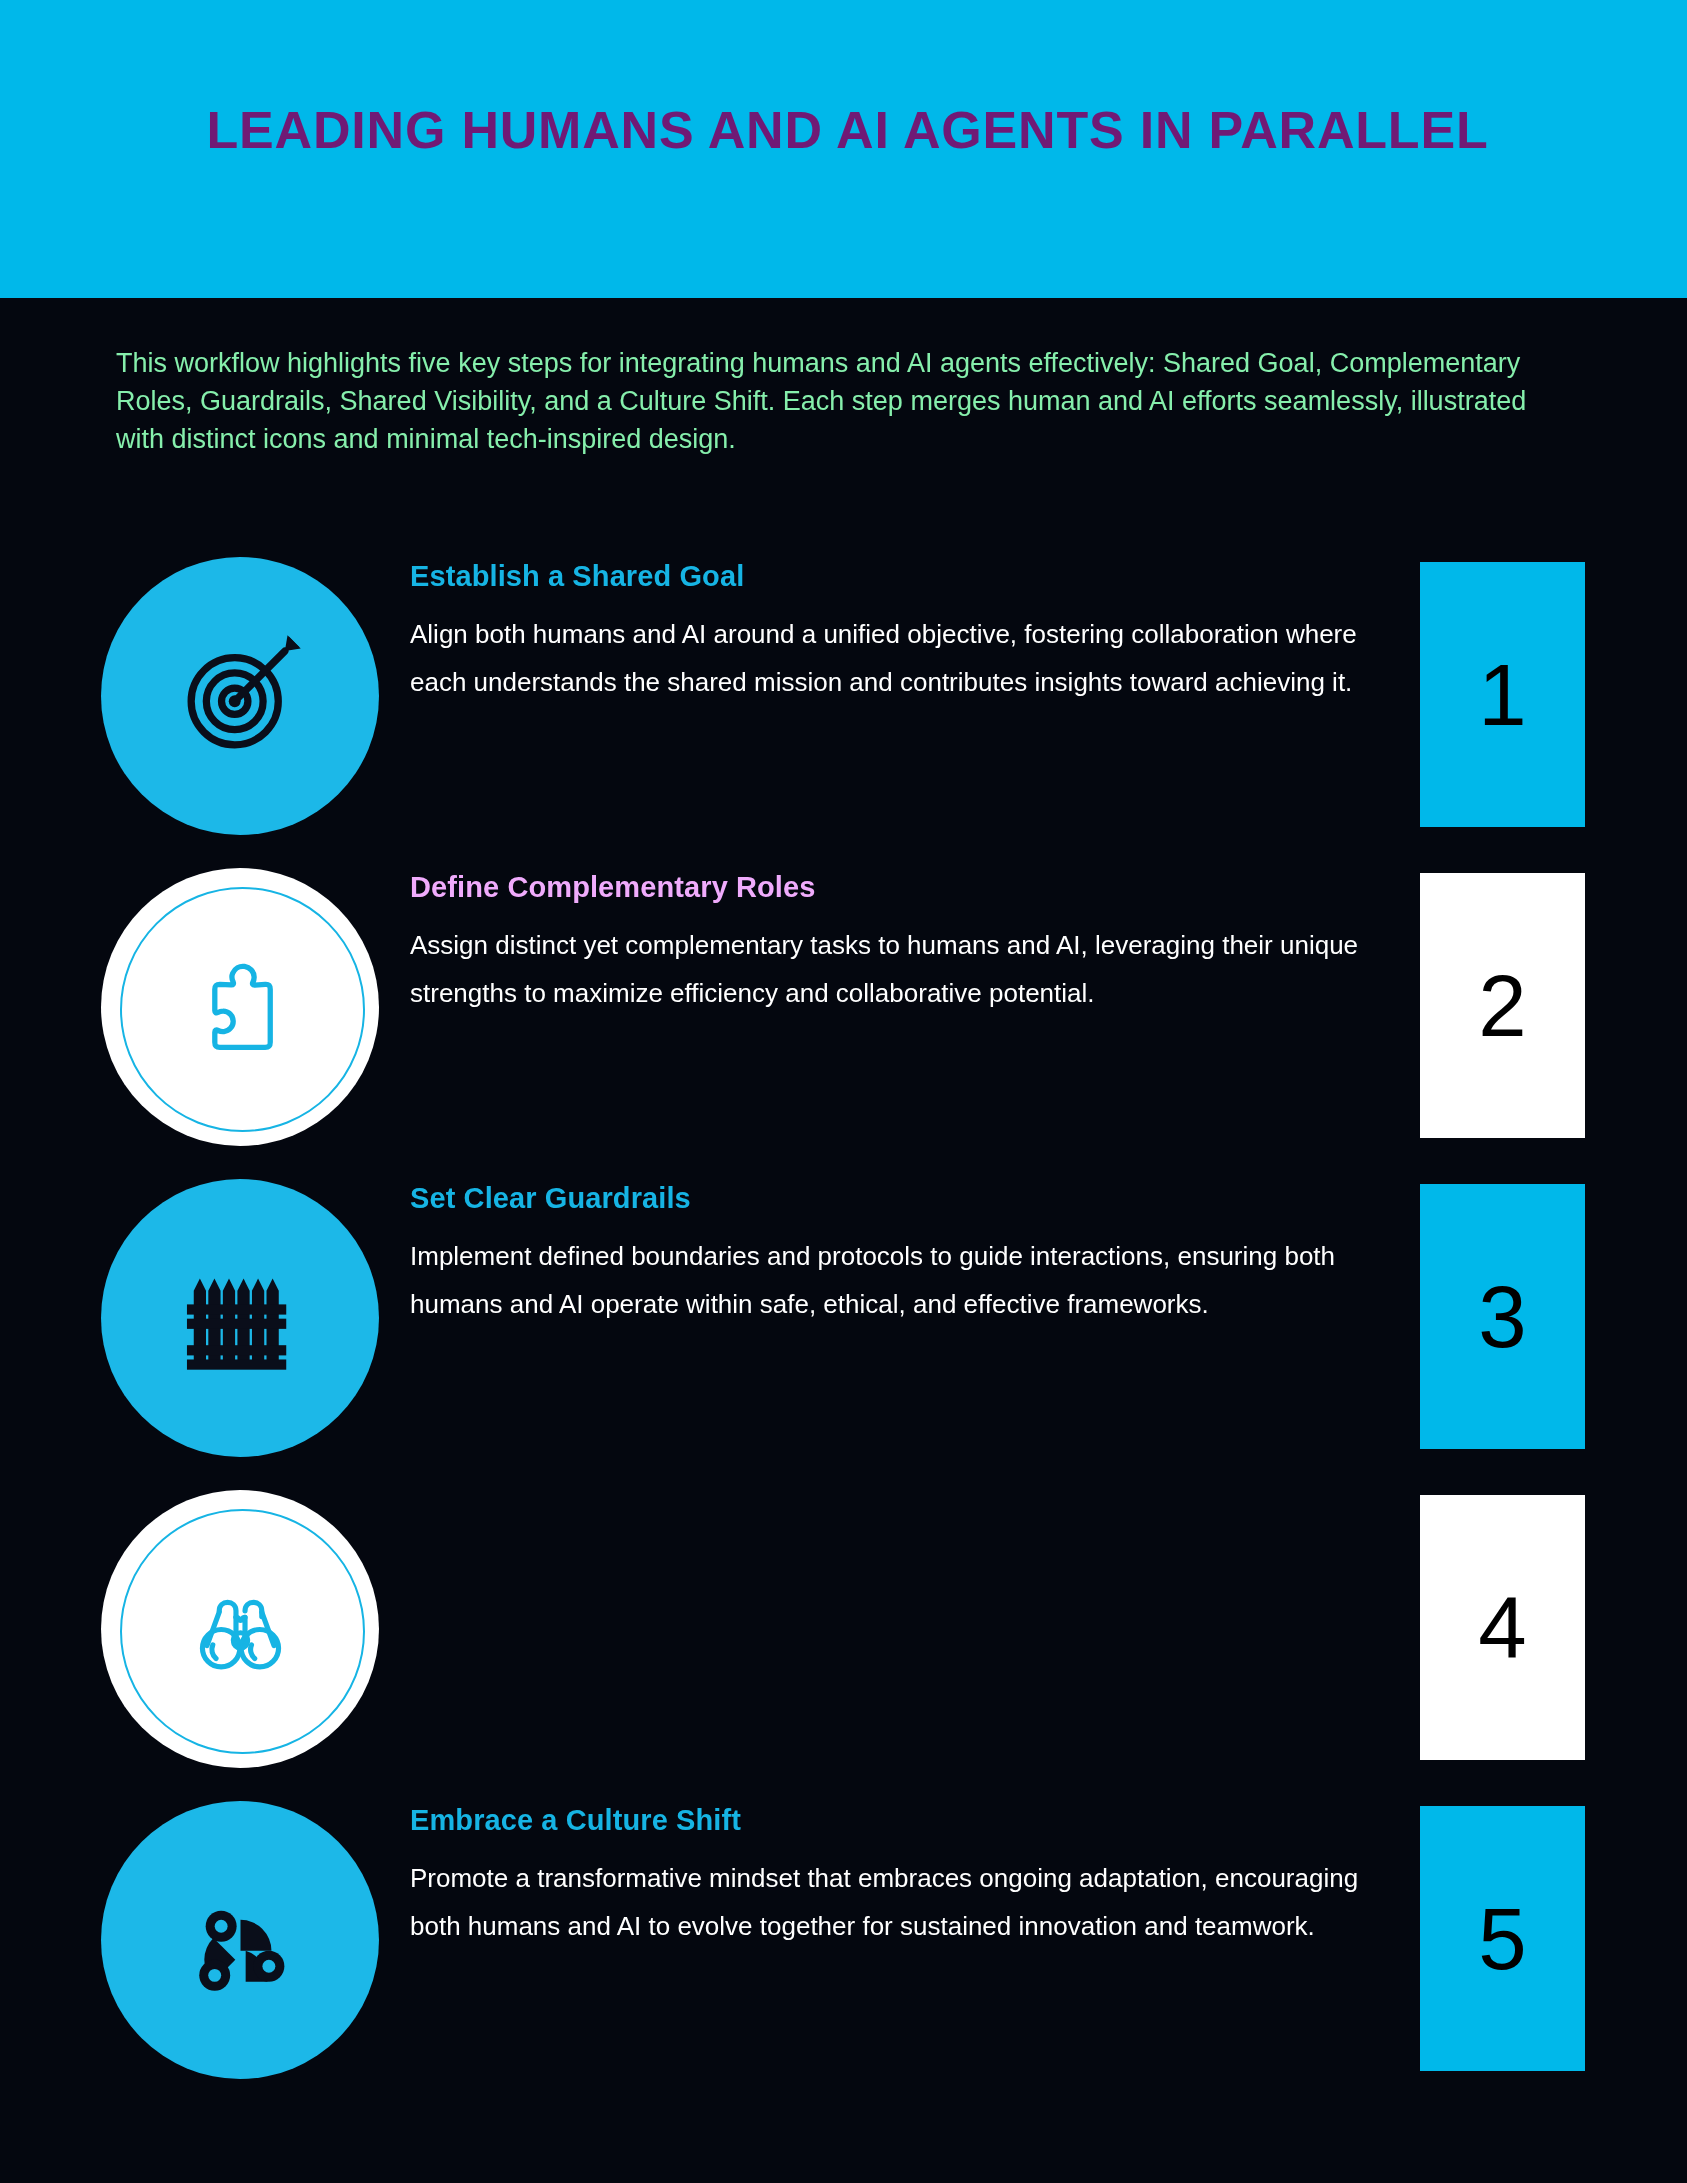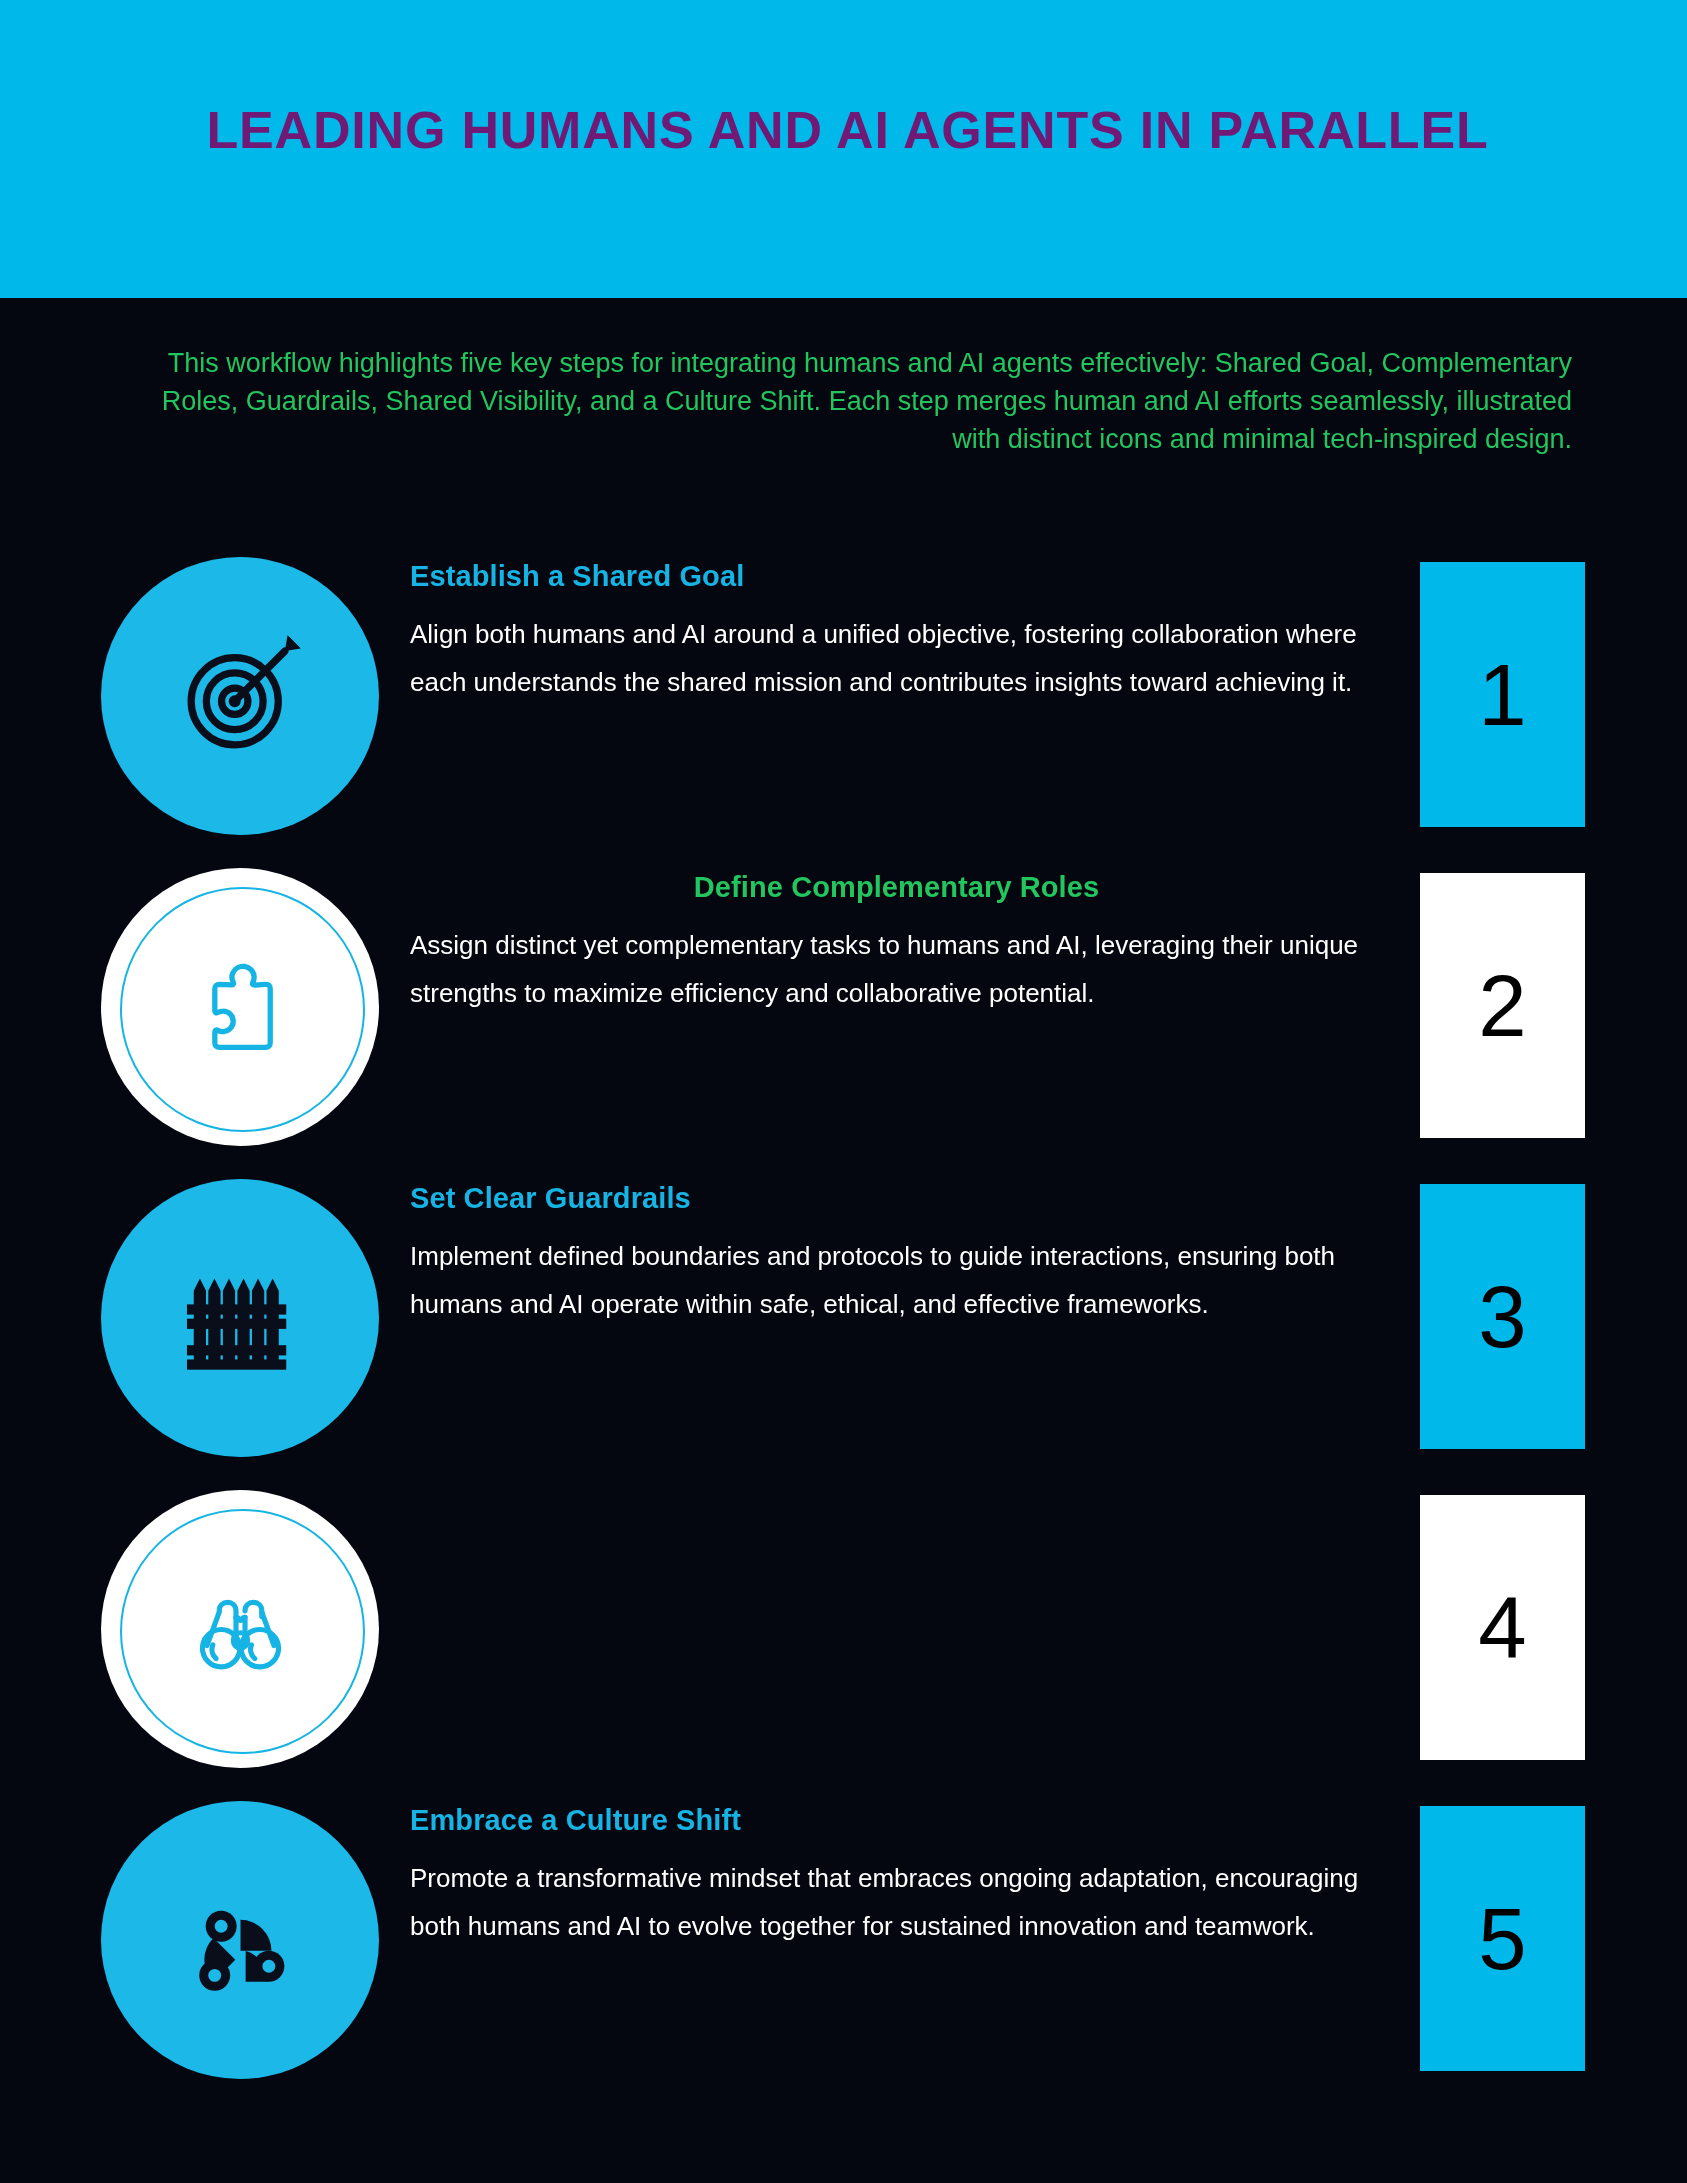--- a/index.html
+++ b/index.html
@@ -33,22 +33,22 @@
     letter-spacing:0.8px;
     line-height:64px;
     white-space:nowrap;
   }
 
   
   .intro {
     position:absolute;
     left:116px; top:344px;
     width:1456px;
-    text-align:right;
-    color:#22c55e;
+    text-align:left;
+    color:#86efac;
     font-size:27px;
     line-height:38px;
     font-weight:400;
   }
 
   
   .steps {
     position:absolute;
     left:0; top:549px;
     width:1366px;
@@ -89,21 +89,21 @@
     width:973px;
   }
   .step-title {
     font-size:29px;
     font-weight:bold;
     line-height:37px;
     margin-bottom:14.6px;
     letter-spacing:0.1px;
   }
   .step-title.blue { color:#16b4e4; }
-  .step-title.white { color:#22c55e;text-align:center; }
+  .step-title.white { color:#f0abfc; }
   .step-desc {
     color:#ffffff;
     font-size:26px;
     line-height:48px;
     font-weight:400;
   }
 
   .num-box {
     position:absolute;
     left:1420px;

